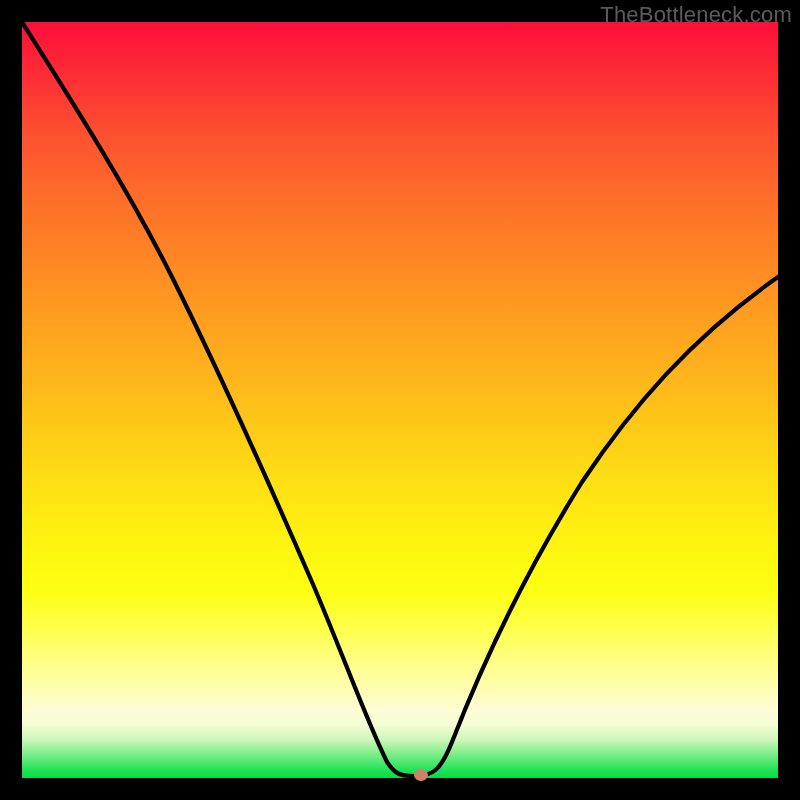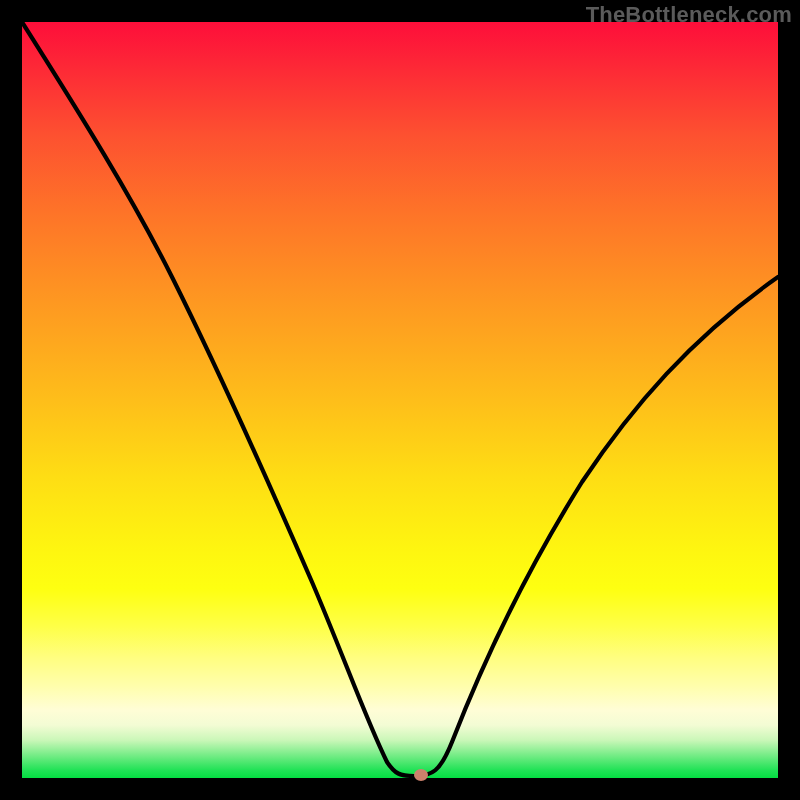--- a/index.html
+++ b/index.html
@@ -59,21 +59,21 @@
     border-radius: 50%;
     background: #cc816c;
     transform: translate(-50%, -50%);
   }
   .watermark {
     position: absolute;
     top: 2px;
     right: 8px;
     color: #5b5b5b;
     font-size: 22px;
-    font-weight: 700;
+    font-weight: 400;
     letter-spacing: 0.2px;
   }
 </style>
 </head>
 <body>
 
 <div class="frame">
 
   <div class="plot-area">
 

